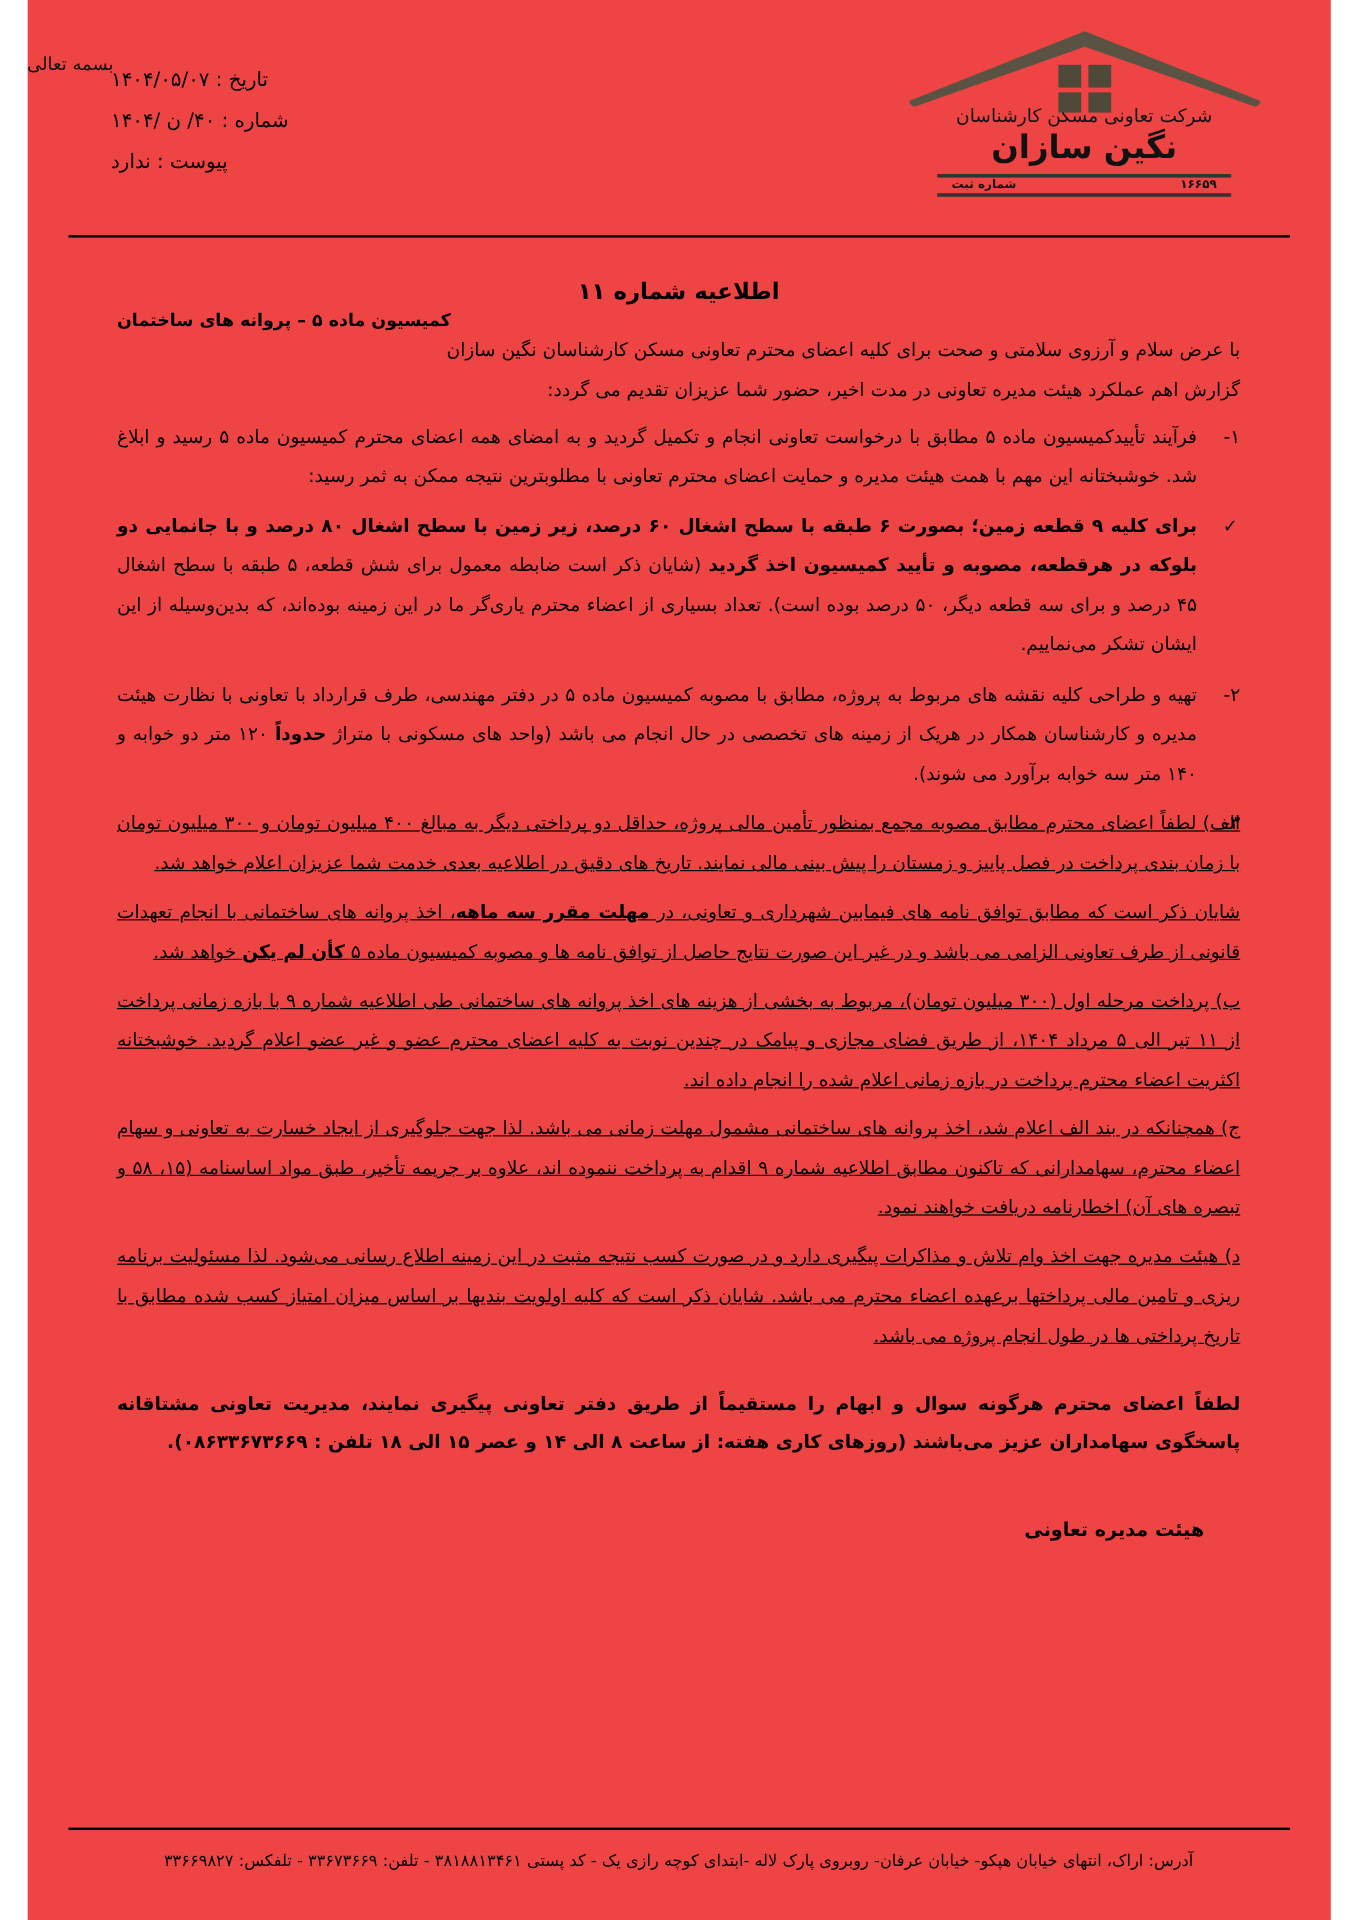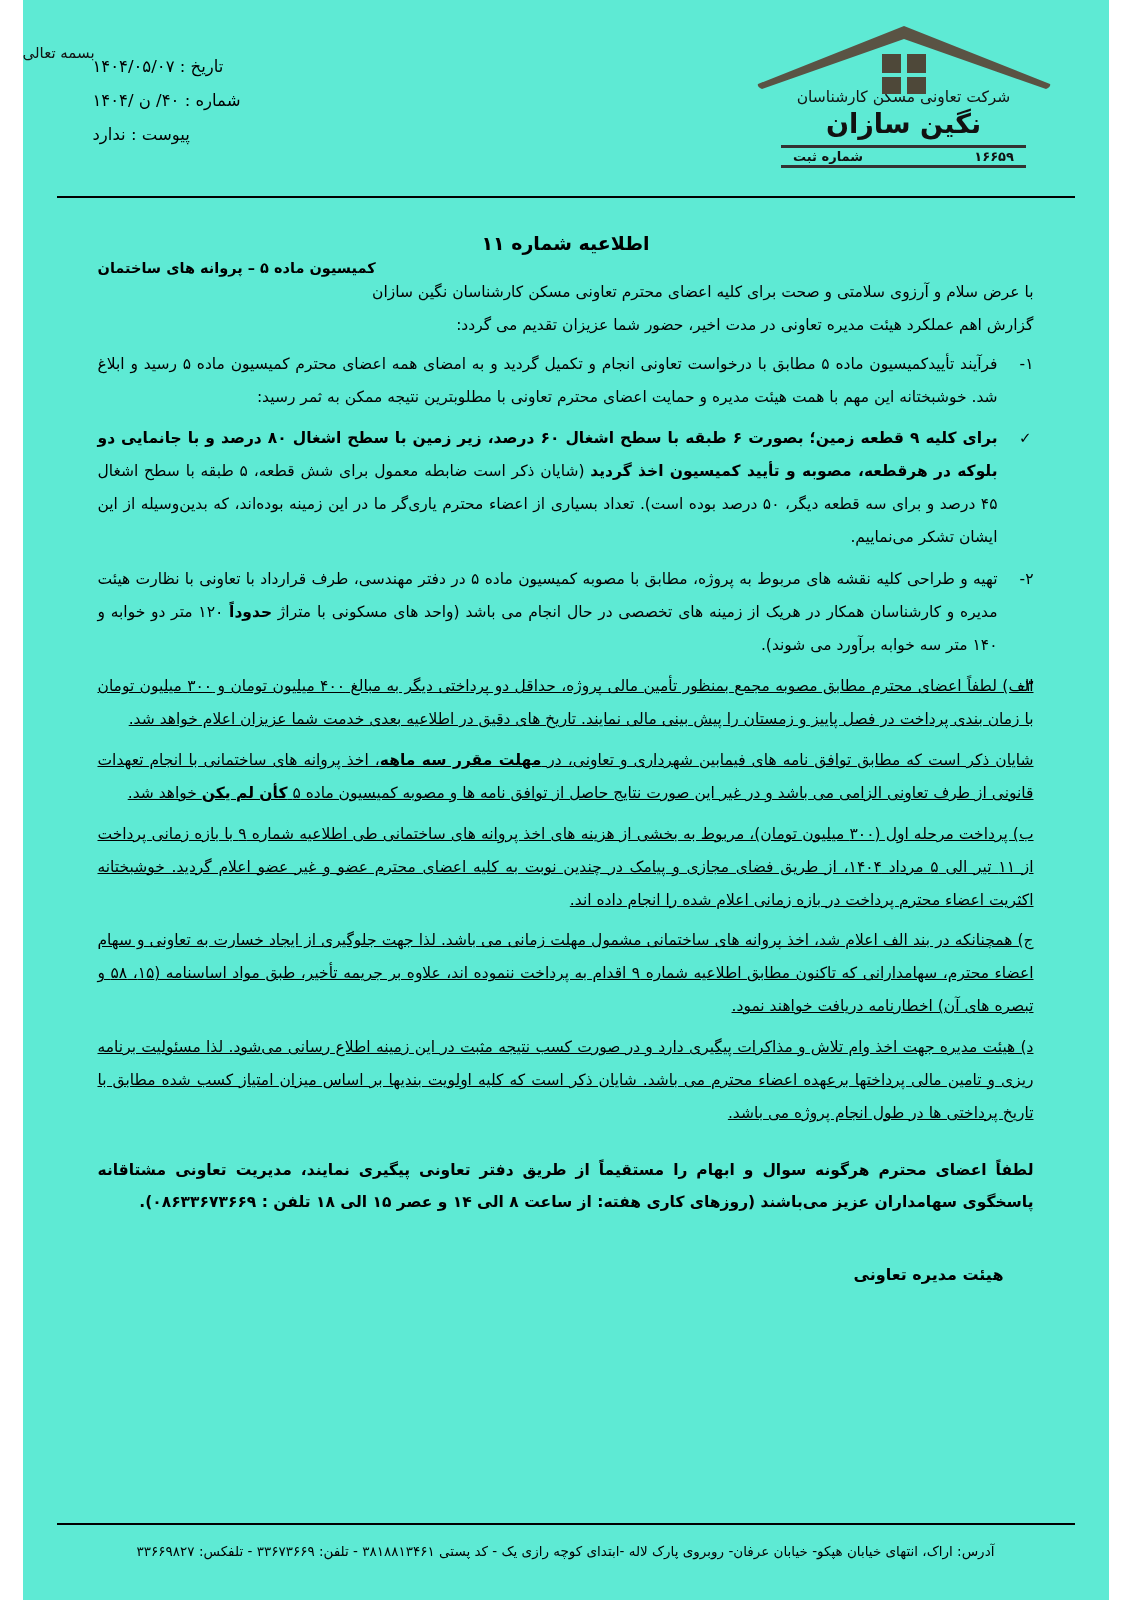--- a/index.html
+++ b/index.html
@@ -10,21 +10,21 @@
   }
   body {
     font-family: "DejaVu Sans", "Liberation Sans", sans-serif;
     color: #000000;
   }
   .page {
     position: relative;
     width: 1086px;
     height: 1600px;
     margin: 0 auto;
-    background: #5eead4;
+    background: #ef4444;
     box-sizing: border-box;
     overflow: hidden;
     direction: rtl;
   }
 
   
   .header {
     position: relative;
     height: 190px;
     padding: 0 38px;
@@ -79,21 +79,21 @@
   }
   .reg-bar {
     margin-top: 6px;
     border-top: 3px solid #333;
     border-bottom: 3px solid #333;
     padding: 1px 12px;
     display: flex;
     flex-direction: row-reverse;
     justify-content: space-between;
     align-items: center;
-    font-size: 13px;
+    font-size: 10px;
     font-weight: bold;
     color: #111;
     width: 245px;
     margin-right: auto;
     margin-left: auto;
     box-sizing: border-box;
   }
 
   .rule-top {
     border-top: 2.5px solid #000;

